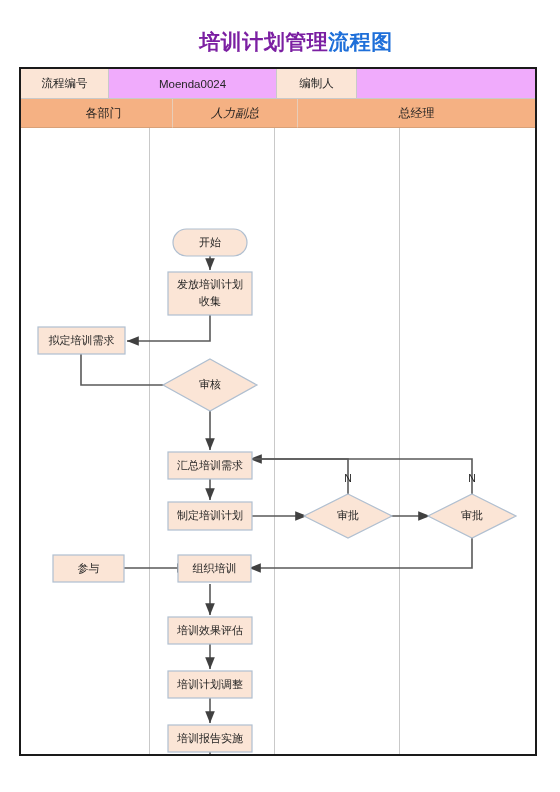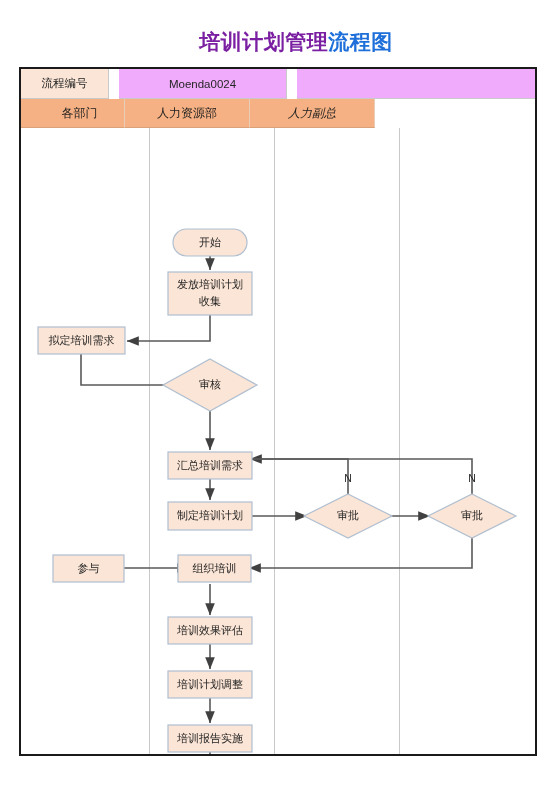--- a/index.html
+++ b/index.html
@@ -26,21 +26,20 @@
     border:2px solid #1a1a1a;
     box-sizing:border-box;
     background:#fff;
   }
 
   
   .meta-row{
     position:absolute;left:0;top:0;width:100%;height:30px;
     display:flex;
     box-sizing:border-box;
-    gap:10px;
   }
   .meta-cell{
     box-sizing:border-box;
     display:flex;align-items:center;justify-content:center;
     font-size:11.5px;color:#262626;
     border-right:1px solid #c9c9c9;
     border-bottom:1px solid #c9c9c9;
     white-space:nowrap;
   }
   .meta-label{background:#fbe5d6;}
@@ -58,21 +57,21 @@
   .lane-head{
     box-sizing:border-box;
     background:#f5b183;
     display:flex;align-items:center;justify-content:center;
     font-size:12px;color:#1f1f1f;
     border-right:1px solid #e8cdb8;
     border-bottom:1px solid #d9a178;
     white-space:nowrap;
   }
   .lane-head.last{border-right:none;}
-  .lh1{width:104px;padding-left:14px;}
+  .lh1{width:152px;padding-left:14px;}
   .lh2{width:125px;}
   .lh3{width:125px;font-style:italic;}
   .lh4{flex:1;}
 
   
   #canvas{
     position:absolute;left:0;top:59px;
     width:456px;height:626px;
   }
   #canvas svg{display:block;}
@@ -96,27 +95,28 @@
 
 <div id="title">
   <span class="t1">培训计划管理</span><span class="t2">流程图</span>
 </div>
 
 <div id="frame">
 
   <div class="meta-row">
     <div class="meta-cell meta-label mc1">流程编号</div>
     <div class="meta-cell meta-value mc2">Moenda0024</div>
+    <div class="meta-cell meta-label mc3">编制人</div>
     <div class="meta-cell meta-value mc4"></div>
   </div>
 
   <div class="lane-row">
     <div class="lane-head lh1">各部门</div>
-    <div class="lane-head lh2">人力资源部</div>
     <div class="lane-head lh3">人力副总</div>
+    <div class="lane-head lh4 last">总经理</div>
   </div>
 
   <div id="canvas">
     <svg width="514" height="626" viewBox="0 0 514 626" xmlns="http://www.w3.org/2000/svg">
       <defs>
         <marker id="arrow" markerWidth="9" markerHeight="9" refX="7.4" refY="3" orient="auto" markerUnits="strokeWidth">
           <path d="M0,0 L7.5,3 L0,6 z" fill="#404040"></path>
         </marker>
       </defs>
 

